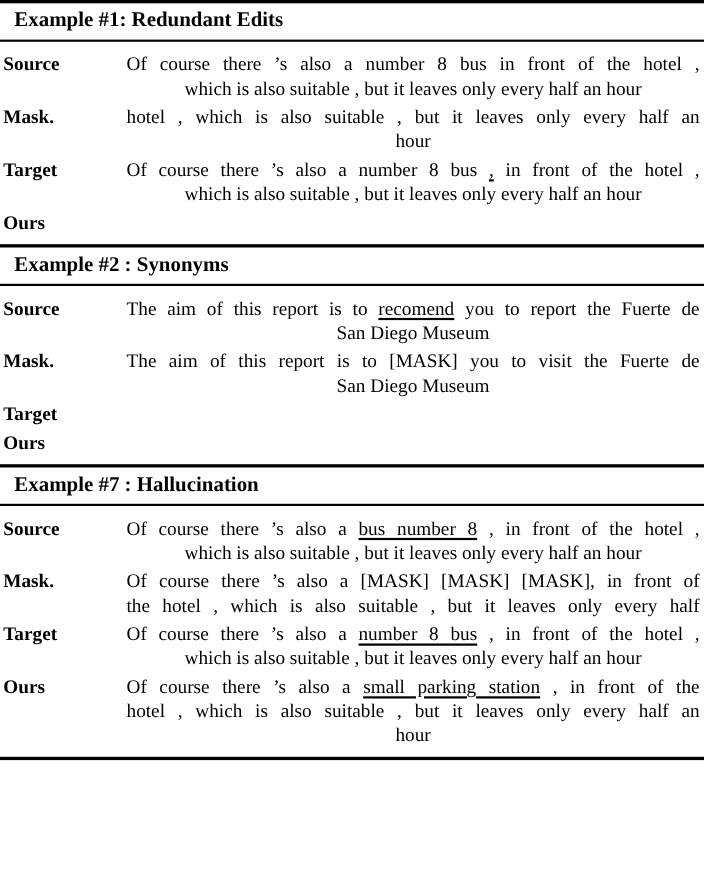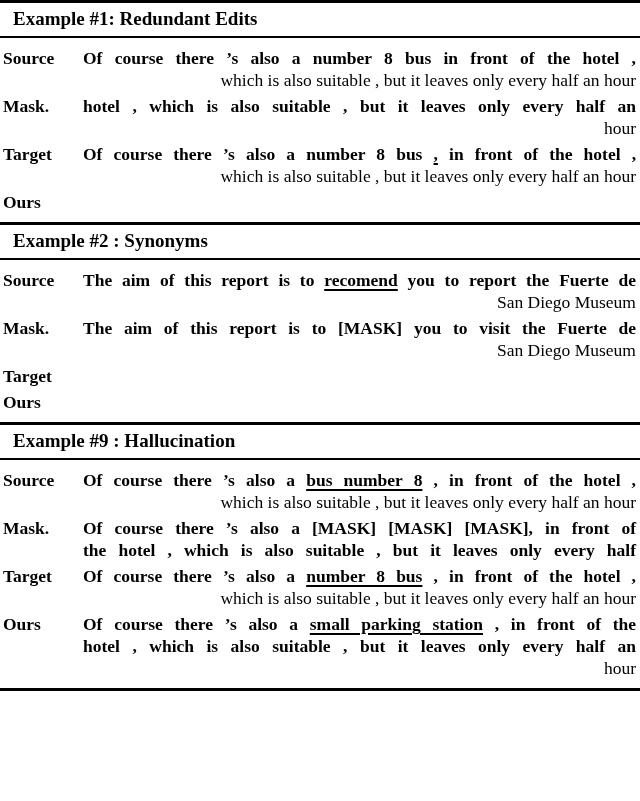--- a/index.html
+++ b/index.html
@@ -13,29 +13,29 @@
   .rule { width: 100%; background: #000000; }
   .rule.thick { height: 3px; }
   .rule.thin { height: 2px; }
   .section-title {
     font-weight: bold;
     font-size: 19px;
     line-height: 22px;
     padding: 5px 0 6px 13px;
   }
   .section-body { padding: 7px 4px 7px 3px; }
-  .row { display: flex; padding: 2px 0; }
+  .row { display: flex; padding: 2px 0; gap: 32px; }
   .row-label {
     flex: 0 0 80px; width: 80px;
     font-weight: bold;
     font-size: 17.5px; line-height: 22px;
   }
   .row-text { flex: 1; font-size: 17.5px; line-height: 22px; }
-  .tline.j { text-align: justify; text-align-last: justify; font-weight: bold; }
-  .tline.last { text-align: right; }
+  .tline.j { text-align: justify; text-align-last: justify; }
+  .tline.last { text-align: center; }
   .u {
     text-decoration: underline;
     text-decoration-thickness: 1.6px;
     text-underline-offset: 3px;
   }
 </style>
 </head>
 <body>
 
 <div class="table-wrap">
@@ -87,21 +87,21 @@
         </div>
       </div>
       <div class="row">
         <div class="row-label">Target</div>
       </div>
       <div class="row">
         <div class="row-label">Ours</div>
       </div>
     </div>
     <div class="rule thick"></div>
-    <div class="section-title">Example #9 : Hallucination</div>
+    <div class="section-title">Example #7 : Hallucination</div>
     <div class="rule thin"></div>
     <div class="section-body">
       <div class="row">
         <div class="row-label">Source</div>
         <div class="row-text">
           <div class="tline j"><span>Of course there ’s also a </span><span class="u">bus number 8</span><span> , in front of the hotel ,</span></div>
           <div class="tline last"><span>which is also suitable , but it leaves only every half an hour</span></div>
         </div>
       </div>
       <div class="row">

